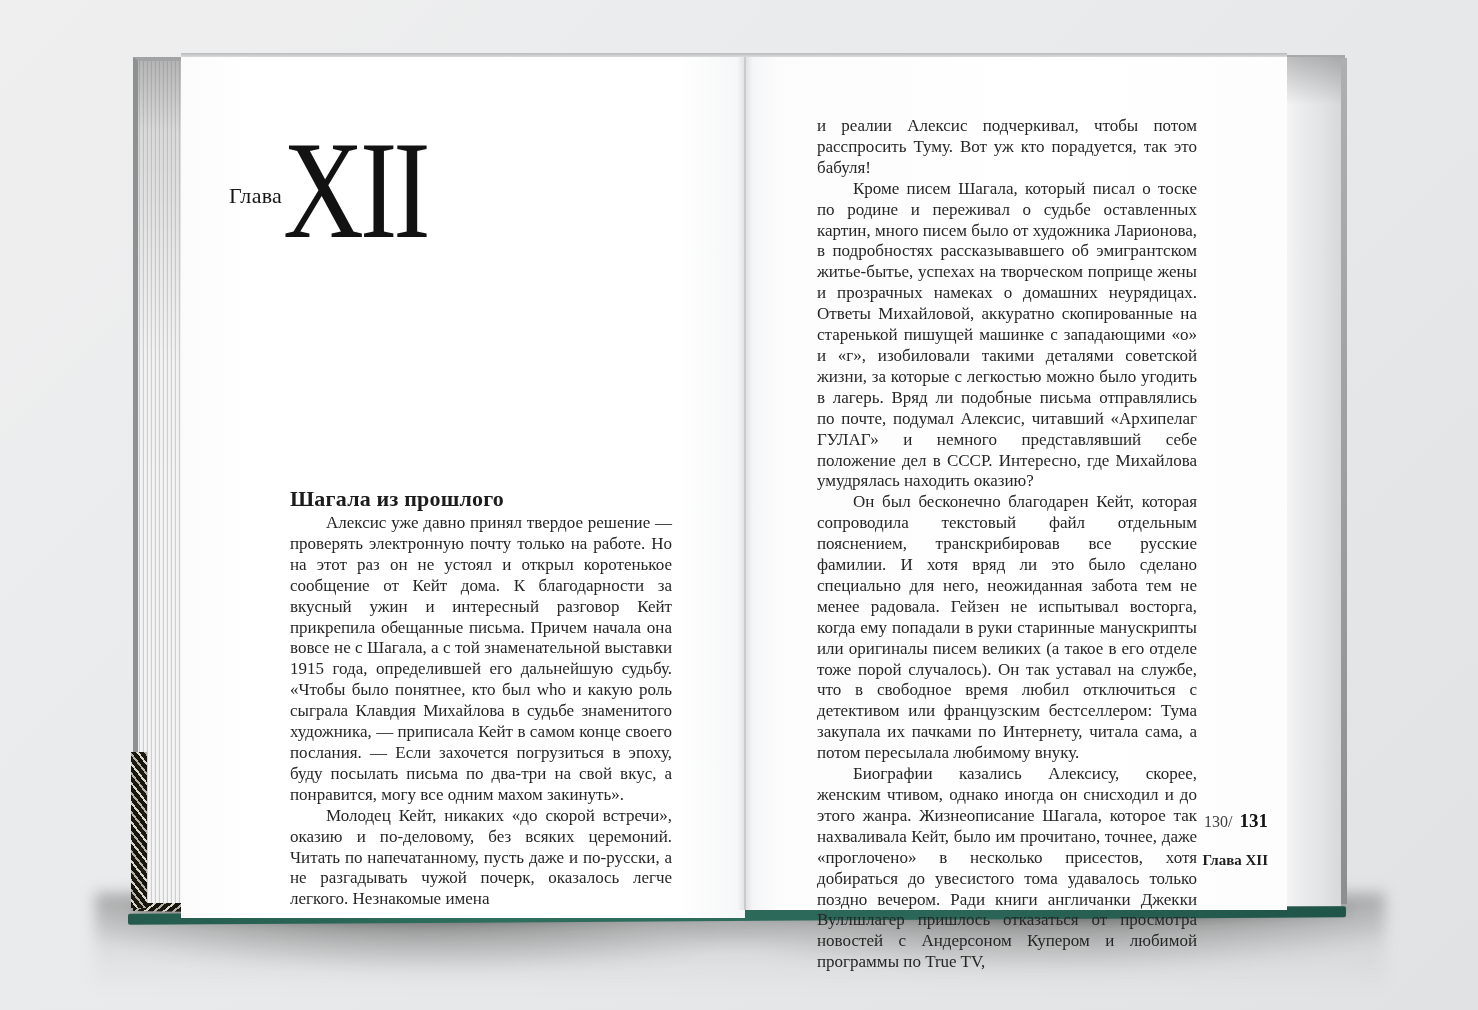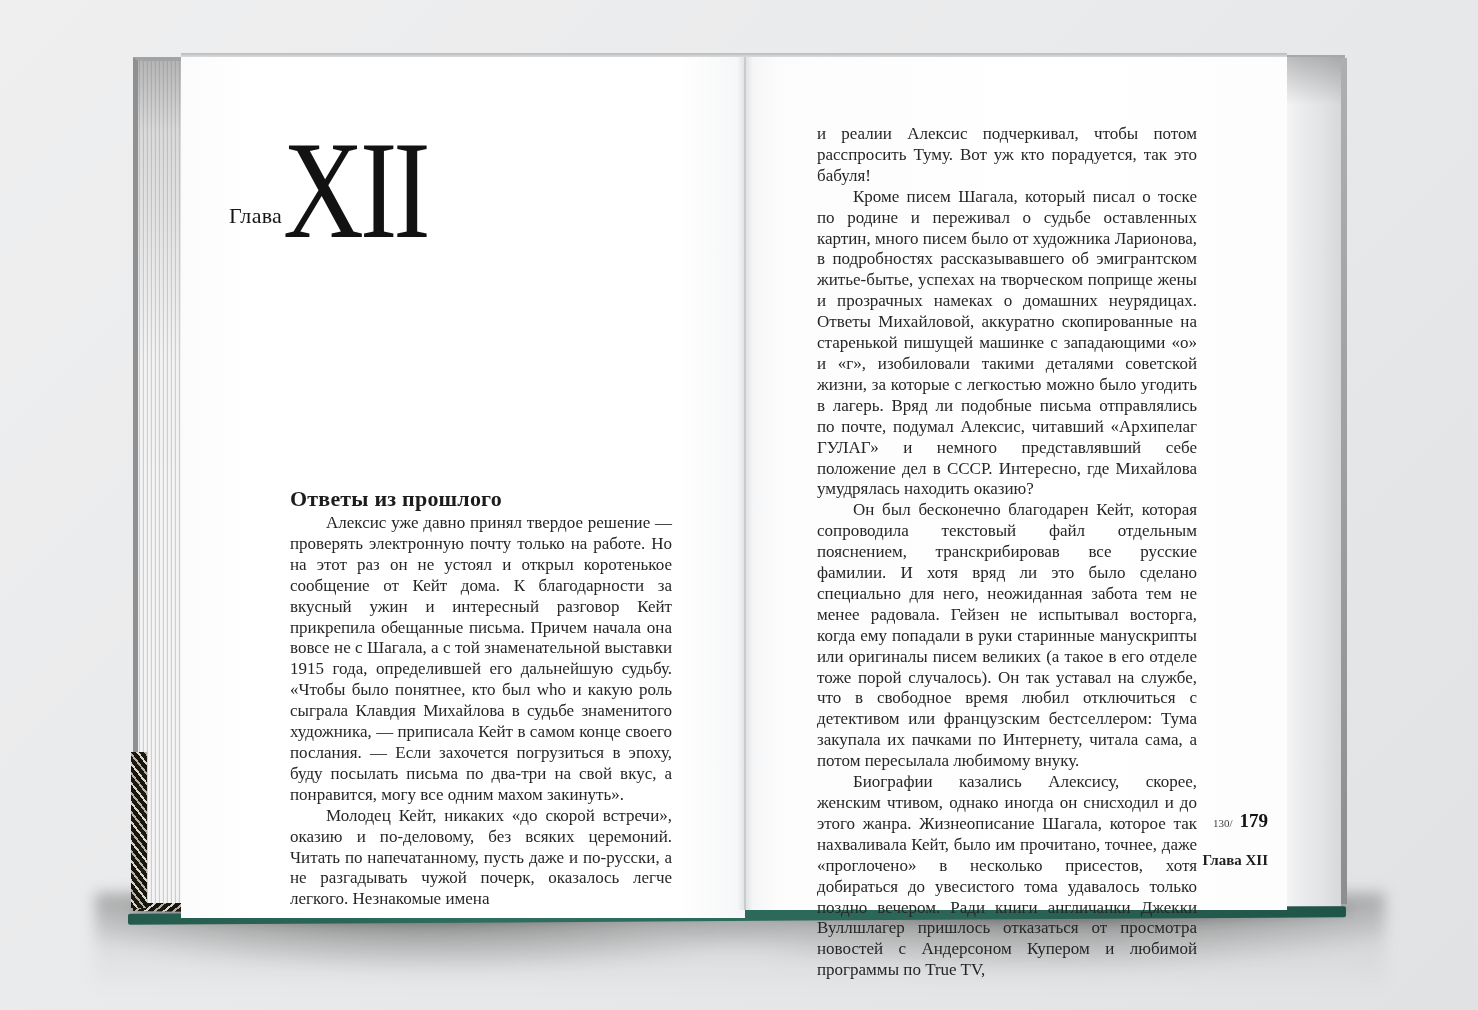--- a/index.html
+++ b/index.html
@@ -82,48 +82,48 @@
   .cover-edge-right{
     position:absolute;left:1341px;top:58px;width:6px;height:846px;z-index:4;
     background:linear-gradient(180deg,#aeafb0,#8d8e8f);
   }
   
   .chapter{
     position:absolute;left:229px;top:140px;z-index:7;
     display:flex;align-items:flex-end;color:#161616;
   }
   .chapter-label{
-    font-size:22px;line-height:1;margin:0 1px 14px 0;letter-spacing:.3px;
+    font-size:22px;line-height:1;margin:0 1px 34px 0;letter-spacing:.3px;
   }
   .chapter-numeral{
     display:inline-block;
     font-size:140px;line-height:.72;letter-spacing:-5px;
     transform:scaleX(.8);transform-origin:left bottom;
     color:#121212;
   }
   .section-heading{
     position:absolute;left:290px;top:486px;z-index:7;
     font-size:22px;font-weight:bold;color:#1c1c1c;letter-spacing:.2px;
   }
   .body-col{
     position:absolute;z-index:7;
     font-size:17px;line-height:20.9px;color:#262626;
     text-align:justify;
   }
   .body-col p{margin:0;}
   .para-indent{text-indent:36px;}
   .left-body{left:290px;top:513px;width:382px;}
-  .right-body{left:817px;top:124px;width:380px;}
+  .right-body{left:817px;top:116px;width:380px;}
   
   .footer{
     position:absolute;left:1040px;top:810px;width:228px;z-index:7;
     text-align:right;color:#1c1c1c;
   }
   .folio{white-space:nowrap;}
-  .folio-left{font-size:11px;color:#3e3e3e;}
+  .folio-left{font-size:16px;color:#3e3e3e;}
   .folio-right{font-size:19px;font-weight:bold;color:#121212;margin-left:7px;}
   .chapter-ref{font-size:15px;font-weight:bold;margin-top:20px;color:#1e1e1e;}
 </style>
 </head>
 <body>
 
 <div class="scene">
 
   <div class="book-shadow"></div>
   <div class="contact-shadow"></div>
@@ -140,34 +140,34 @@
 
   <div class="left-page"></div>
   <div class="right-page"></div>
   <div class="gutter"></div>
 
   <div class="chapter">
     <span class="chapter-label">Глава</span>
     <span class="chapter-numeral">XII</span>
   </div>
 
-  <div class="section-heading">Ответы из прошлого</div>
+  <div class="section-heading">Шагала из прошлого</div>
 
   <div class="body-col left-body">
     <p class="para-indent">Алексис уже давно принял твердое решение — проверять электронную почту только на работе. Но на этот раз он не устоял и открыл коротенькое сообщение от Кейт дома. К благодарности за вкусный ужин и интересный разговор Кейт прикрепила обещанные письма. Причем начала она вовсе не с Шагала, а с той знаменательной выставки 1915 года, определившей его дальнейшую судьбу. «Чтобы было понятнее, кто был who и какую роль сыграла Клавдия Михайлова в судьбе знаменитого художника, — приписала Кейт в самом конце своего послания. — Если захочется погрузиться в эпоху, буду посылать письма по два-три на свой вкус, а понравится, могу все одним махом закинуть».</p>
     <p class="para-indent">Молодец Кейт, никаких «до скорой встречи», оказию и по-деловому, без всяких церемоний. Читать по напечатанному, пусть даже и по-русски, а не разгадывать чужой почерк, оказалось легче легкого. Незнакомые имена</p>
   </div>
 
   <div class="body-col right-body">
     <p>и реалии Алексис подчеркивал, чтобы потом расспросить Туму. Вот уж кто порадуется, так это бабуля!</p>
     <p class="para-indent">Кроме писем Шагала, который писал о тоске по родине и переживал о судьбе оставленных картин, много писем было от художника Ларионова, в подробностях рассказывавшего об эмигрантском житье-бытье, успехах на творческом поприще жены и прозрачных намеках о домашних неурядицах. Ответы Михайловой, аккуратно скопированные на старенькой пишущей машинке с западающими «о» и «г», изобиловали такими деталями советской жизни, за которые с легкостью можно было угодить в лагерь. Вряд ли подобные письма отправлялись по почте, подумал Алексис, читавший «Архипелаг ГУЛАГ» и немного представлявший себе положение дел в СССР. Интересно, где Михайлова умудрялась находить оказию?</p>
     <p class="para-indent">Он был бесконечно благодарен Кейт, которая сопроводила текстовый файл отдельным пояснением, транскрибировав все русские фамилии. И хотя вряд ли это было сделано специально для него, неожиданная забота тем не менее радовала. Гейзен не испытывал восторга, когда ему попадали в руки старинные манускрипты или оригиналы писем великих (а такое в его отделе тоже порой случалось). Он так уставал на службе, что в свободное время любил отключиться с детективом или французским бестселлером: Тума закупала их пачками по Интернету, читала сама, а потом пересылала любимому внуку.</p>
     <p class="para-indent">Биографии казались Алексису, скорее, женским чтивом, однако иногда он снисходил и до этого жанра. Жизнеописание Шагала, которое так нахваливала Кейт, было им прочитано, точнее, даже «проглочено» в несколько присестов, хотя добираться до увесистого тома удавалось только поздно вечером. Ради книги англичанки Джекки Вуллшлагер пришлось отказаться от просмотра новостей с Андерсоном Купером и любимой программы по True TV,</p>
   </div>
 
   <div class="footer">
     <div class="folio">
-      <span class="folio-left">130/</span><span class="folio-right">179</span>
+      <span class="folio-left">130/</span><span class="folio-right">131</span>
     </div>
     <div class="chapter-ref">Глава XII</div>
   </div>
 
 </div>
 
 </body></html>

